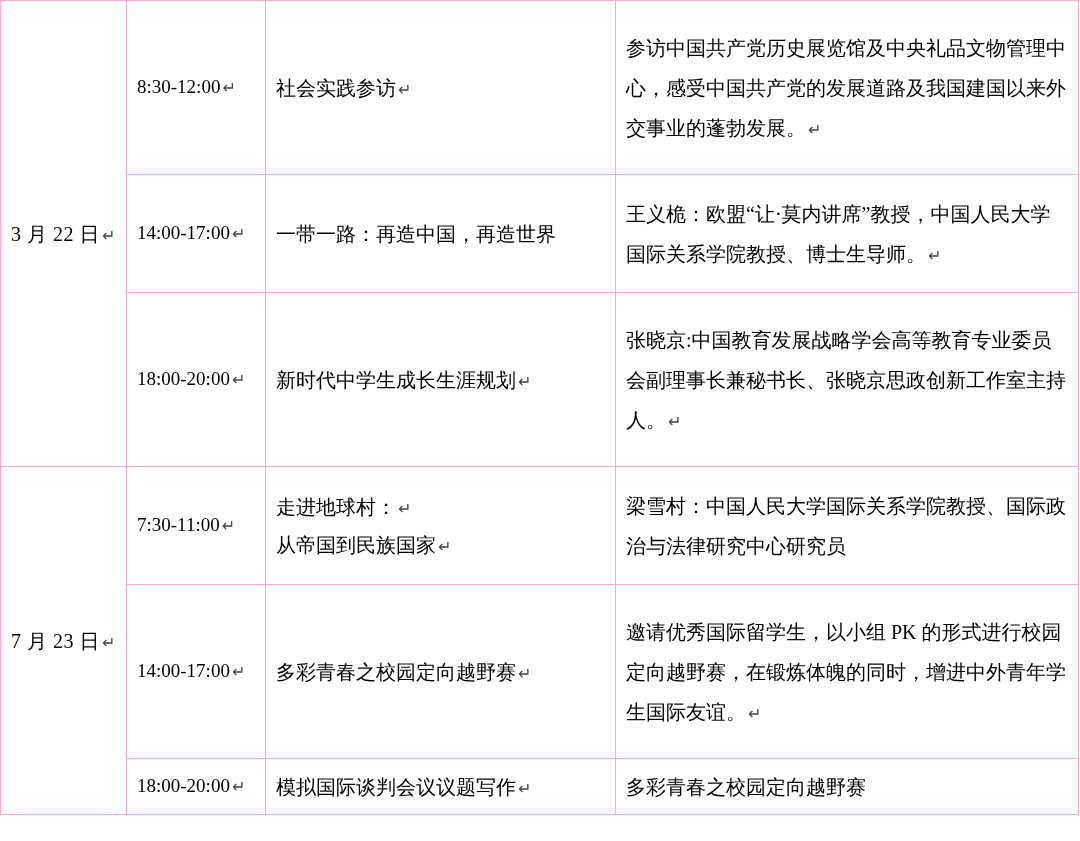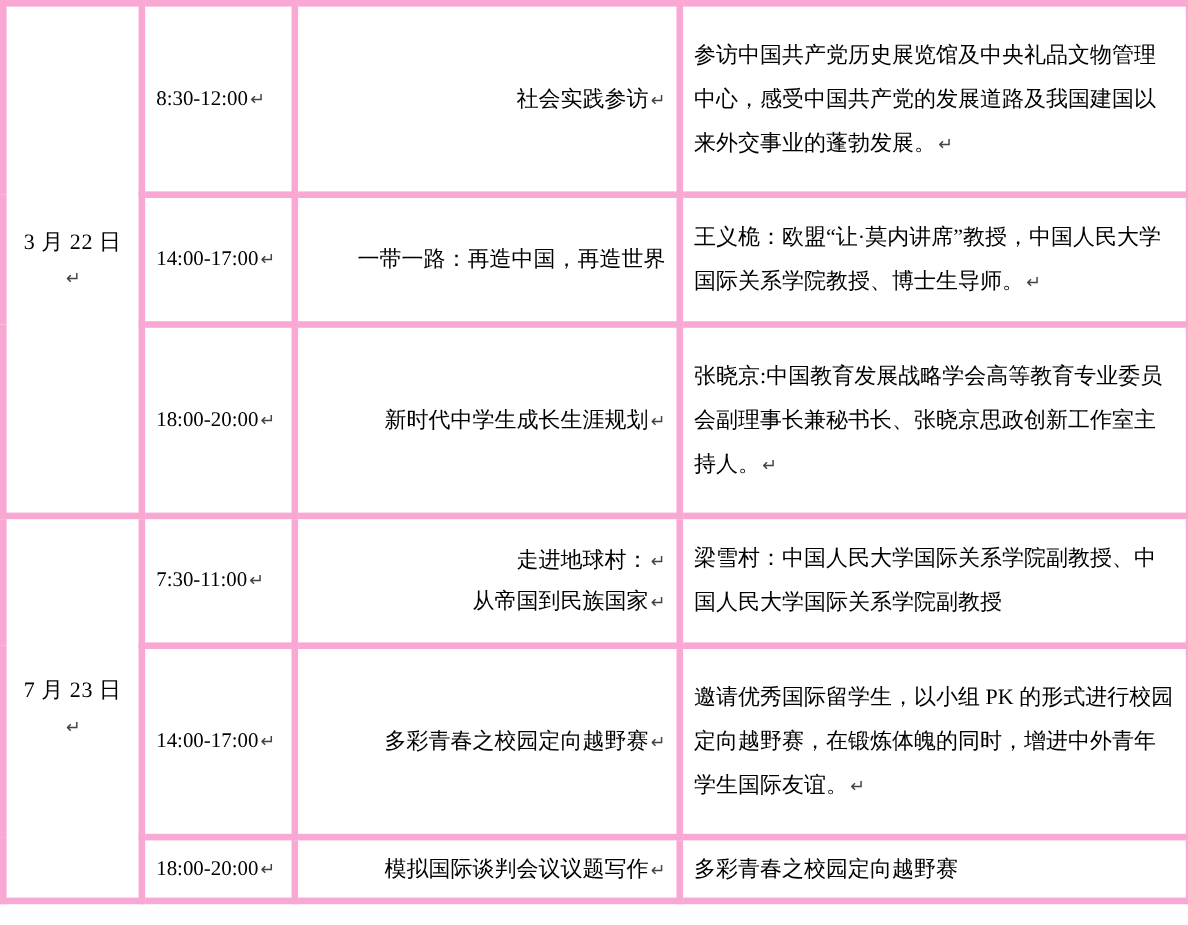--- a/index.html
+++ b/index.html
@@ -20,21 +20,21 @@
     height: 841px;
     box-sizing: border-box;
   }
   table.schedule {
     border-collapse: collapse;
     width: 1078px;
     margin: 0;
     table-layout: fixed;
   }
   table.schedule td {
-    border: 6px solid #f9a8d4;
+    border: 1px solid #f9a8d4;
     vertical-align: middle;
     padding: 6px 10px;
     box-sizing: border-box;
   }
   
   col.c-date  { width: 126px; }
   col.c-time  { width: 139px; }
   col.c-topic { width: 350px; }
   col.c-desc  { width: 463px; }
 
@@ -43,21 +43,21 @@
     font-size: 20px;
     letter-spacing: 0.5px;
     line-height: 1.6;
   }
   .cell-time {
     font-size: 19px;
     line-height: 1.6;
     white-space: nowrap;
   }
   .cell-topic {
-    text-align: right;
+    text-align: left;
     font-size: 20px;
     line-height: 1.9;
   }
   .cell-desc {
     text-align: left;
     font-size: 20px;
     line-height: 2.0;
     padding-left: 12px;
     padding-right: 8px;
   }
@@ -116,21 +116,21 @@
         <td class="cell-desc"><span class="lead">张晓京:</span><span>中国教育发展战略学会高等教育专业委员会副理事长兼秘书长、张晓京思政创新工作室主持人。</span><span class="pilcrow">↵</span></td>
       </tr>
 
       <tr class="row-mid">
         <td class="cell-date" rowspan="3"><span>7 月 23 日</span><span class="pilcrow">↵</span></td>
         <td class="cell-time"><span>7:30-11:00</span><span class="pilcrow">↵</span></td>
         <td class="cell-topic">
           <span class="topic-line"><span>走进地球村：</span><span class="pilcrow">↵</span></span>
           <span class="topic-line"><span>从帝国到民族国家</span><span class="pilcrow">↵</span></span>
         </td>
-        <td class="cell-desc"><span class="lead">梁雪村：</span><span>中国人民大学国际关系学院副教授、中国人民大学国际关系学院副教授</span></td>
+        <td class="cell-desc"><span class="lead">梁雪村：</span><span>中国人民大学国际关系学院教授、国际政治与法律研究中心研究员</span></td>
       </tr>
 
       <tr class="row-tall">
         <td class="cell-time"><span>14:00-17:00</span><span class="pilcrow">↵</span></td>
         <td class="cell-topic">
             <span class="topic-line"><span>多彩青春之校园定向越野赛</span><span class="pilcrow">↵</span></span>
           </td>
         <td class="cell-desc"><span>邀请优秀国际留学生，以小组 PK 的形式进行校园定向越野赛，在锻炼体魄的同时，增进中外青年学生国际友谊。</span><span class="pilcrow">↵</span></td>
       </tr>
 

